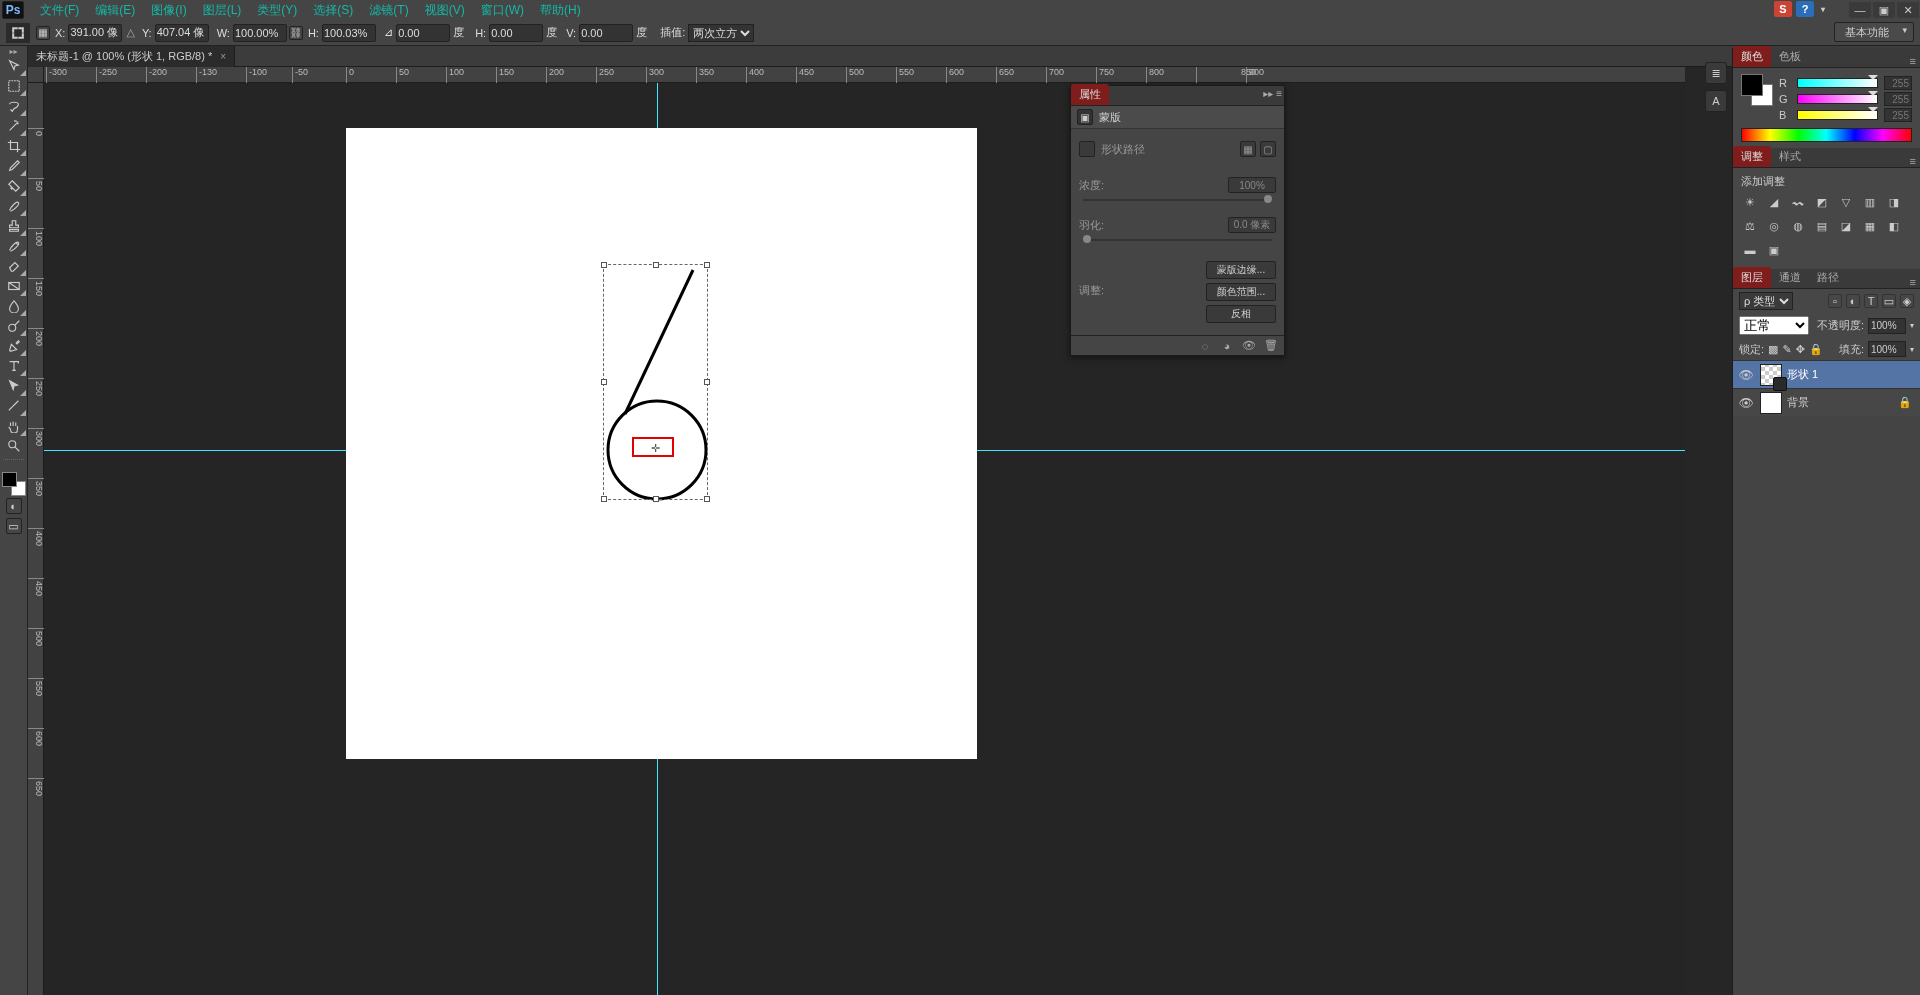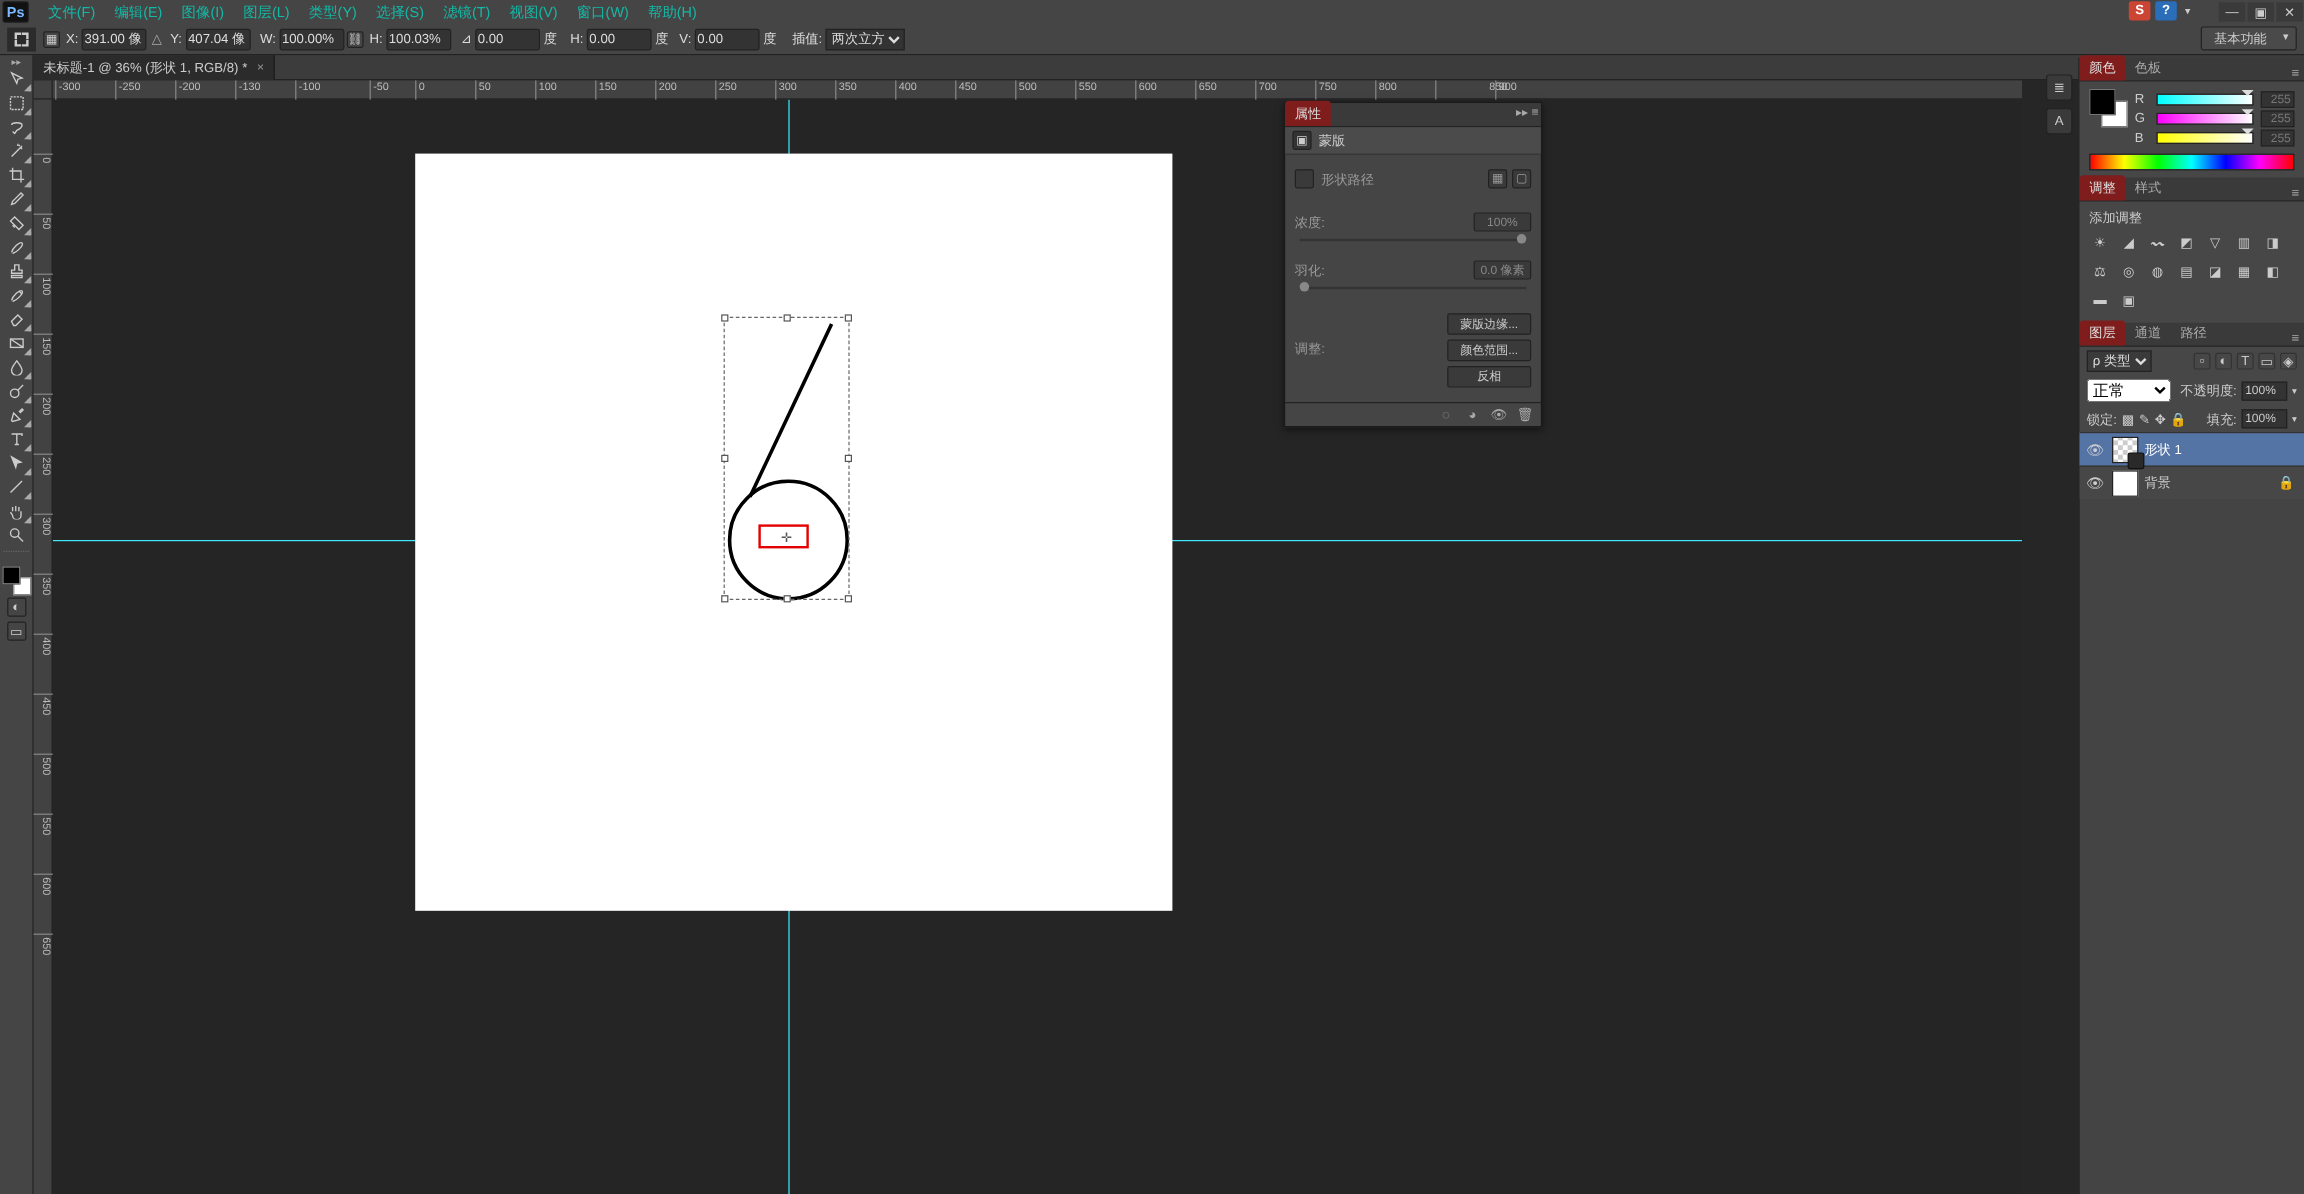--- a/index.html
+++ b/index.html
@@ -182,21 +182,21 @@
   <div class="right-icons">
     <span class="opt-icon">☯</span>
     <span class="opt-icon">⊘</span>
     <span class="opt-icon">✓</span>
   </div>
 </div>
 <div class="basic-function">基本功能</div>
 
 <div class="doctab-bar">
   <div class="doctab">
-    <span>未标题-1 @ 36% (形状 1, RGB/8) *</span>
+    <span>未标题-1 @ 100% (形状 1, RGB/8) *</span>
     <span class="x">×</span>
   </div>
 </div>
 
 <div class="toolbox">
   <div class="collapse">▸▸</div>
   <div class="tool">
       <svg viewBox="0 0 16 16">
         <path d="M3 2l10 5-4 1-1 4z"></path>
       </svg>
@@ -328,21 +328,21 @@
 </div>
 
 <div class="workspace">
   <div class="ruler-corner"></div>
   <div class="ruler-h" id="rulerH">
       <div class="tick-h" style="left: 2px;">-300</div>
       <div class="tick-h" style="left: 52px;">-250</div>
       <div class="tick-h" style="left: 102px;">-200</div>
       <div class="tick-h" style="left: 152px;">-130</div>
       <div class="tick-h" style="left: 202px;">-100</div>
-      <div class="tick-h" style="left: 264px;">-50</div>
+      <div class="tick-h" style="left: 248px;">-50</div>
       <div class="tick-h" style="left: 302px;">0</div>
       <div class="tick-h" style="left: 352px;">50</div>
       <div class="tick-h" style="left: 402px;">100</div>
       <div class="tick-h" style="left: 452px;">150</div>
       <div class="tick-h" style="left: 502px;">200</div>
       <div class="tick-h" style="left: 552px;">250</div>
       <div class="tick-h" style="left: 602px;">300</div>
       <div class="tick-h" style="left: 652px;">350</div>
       <div class="tick-h" style="left: 702px;">400</div>
       <div class="tick-h" style="left: 752px;">450</div>

